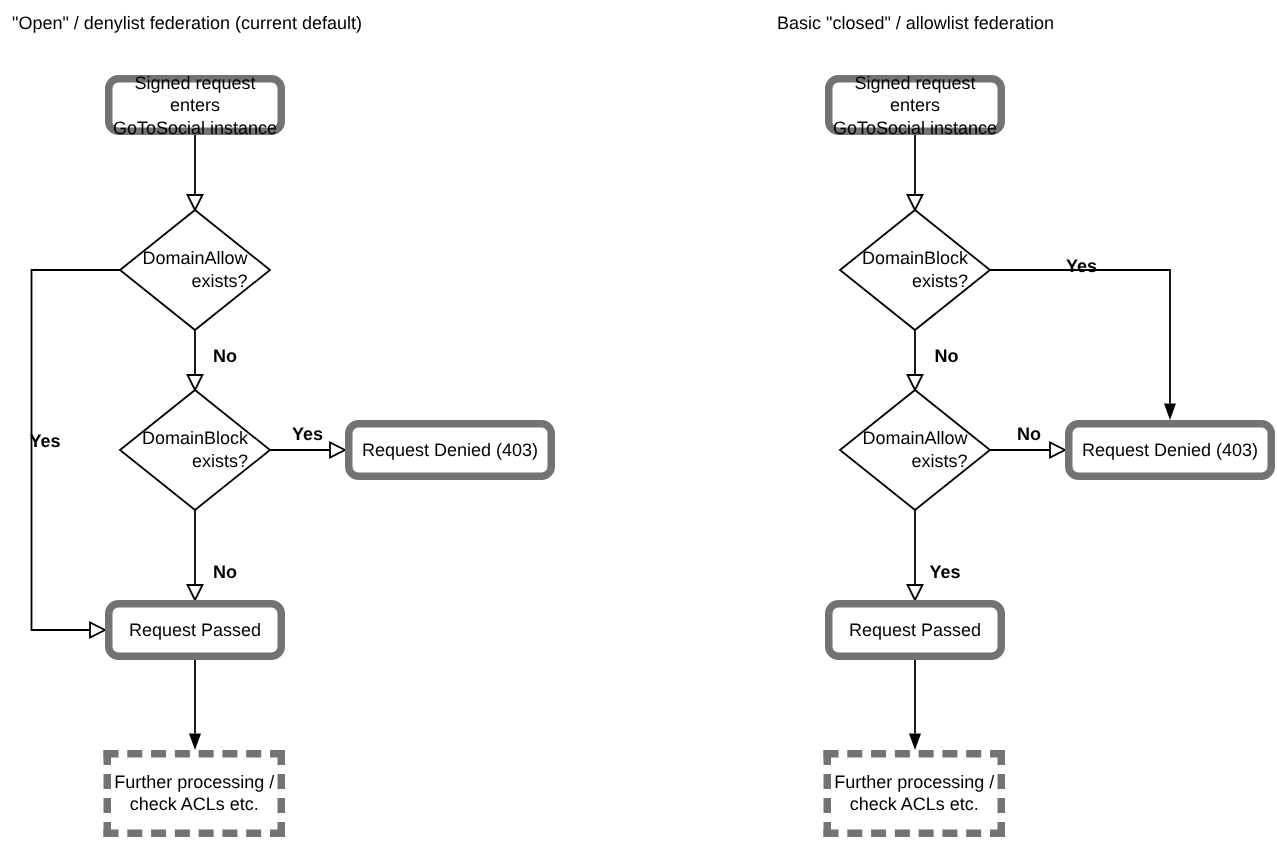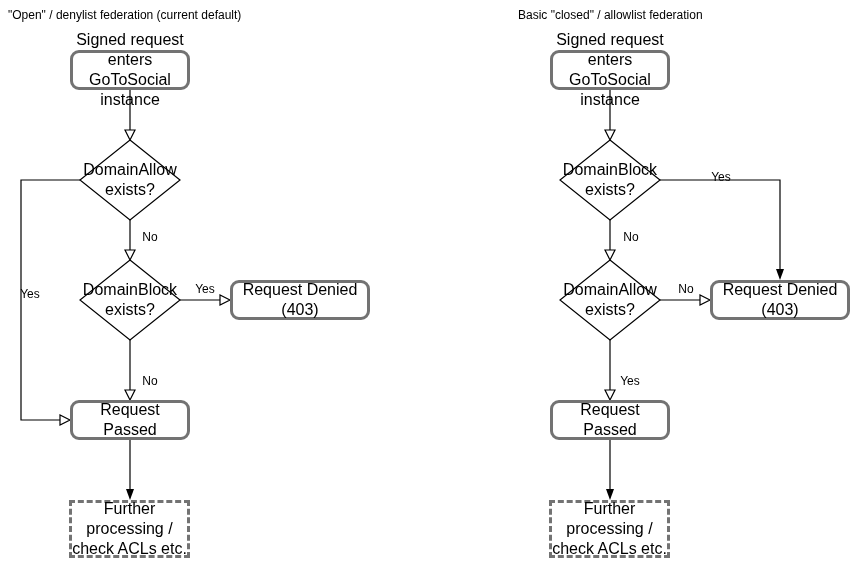--- a/index.html
+++ b/index.html
@@ -4,32 +4,32 @@
 <style>
   html,body{margin:0;padding:0;background:#ffffff;}
   .canvas{
     position:relative;width:851px;height:561px;background:#ffffff;
     font-family:"Liberation Sans",sans-serif;color:#000;overflow:hidden;
   }
   .wires{position:absolute;left:0;top:0;width:851px;height:561px;}
   .title{position:absolute;font-size:12px;white-space:pre;color:#000;}
   .node{
     position:absolute;box-sizing:border-box;background:#ffffff;
-    border:3px solid #737373;border-radius:9px;
+    border:5px solid #737373;border-radius:9px;
     display:flex;align-items:center;justify-content:center;
-    text-align:center;font-size:16px;line-height:1.25;white-space:pre-line;
+    text-align:center;font-size:12px;line-height:1.25;white-space:pre-line;
   }
   .node.dashed{border-style:dashed;border-radius:0;text-align:center;}
   .dlabel{
     position:absolute;display:flex;align-items:center;justify-content:center;
-    text-align:center;font-size:16px;line-height:1.25;white-space:pre-line;
+    text-align:right;font-size:12px;line-height:1.25;white-space:pre-line;
   }
   .elabel{
     position:absolute;transform:translate(-50%,-50%);
-    font-size:12px;white-space:pre;
+    font-size:12px;white-space:pre;font-weight:bold;
   }
 </style>
 </head>
 <body>
 
 <div class="canvas">
 
   <svg class="wires" viewBox="0 0 851 561">
     <g stroke="#000" stroke-width="1.2" fill="none">
 

